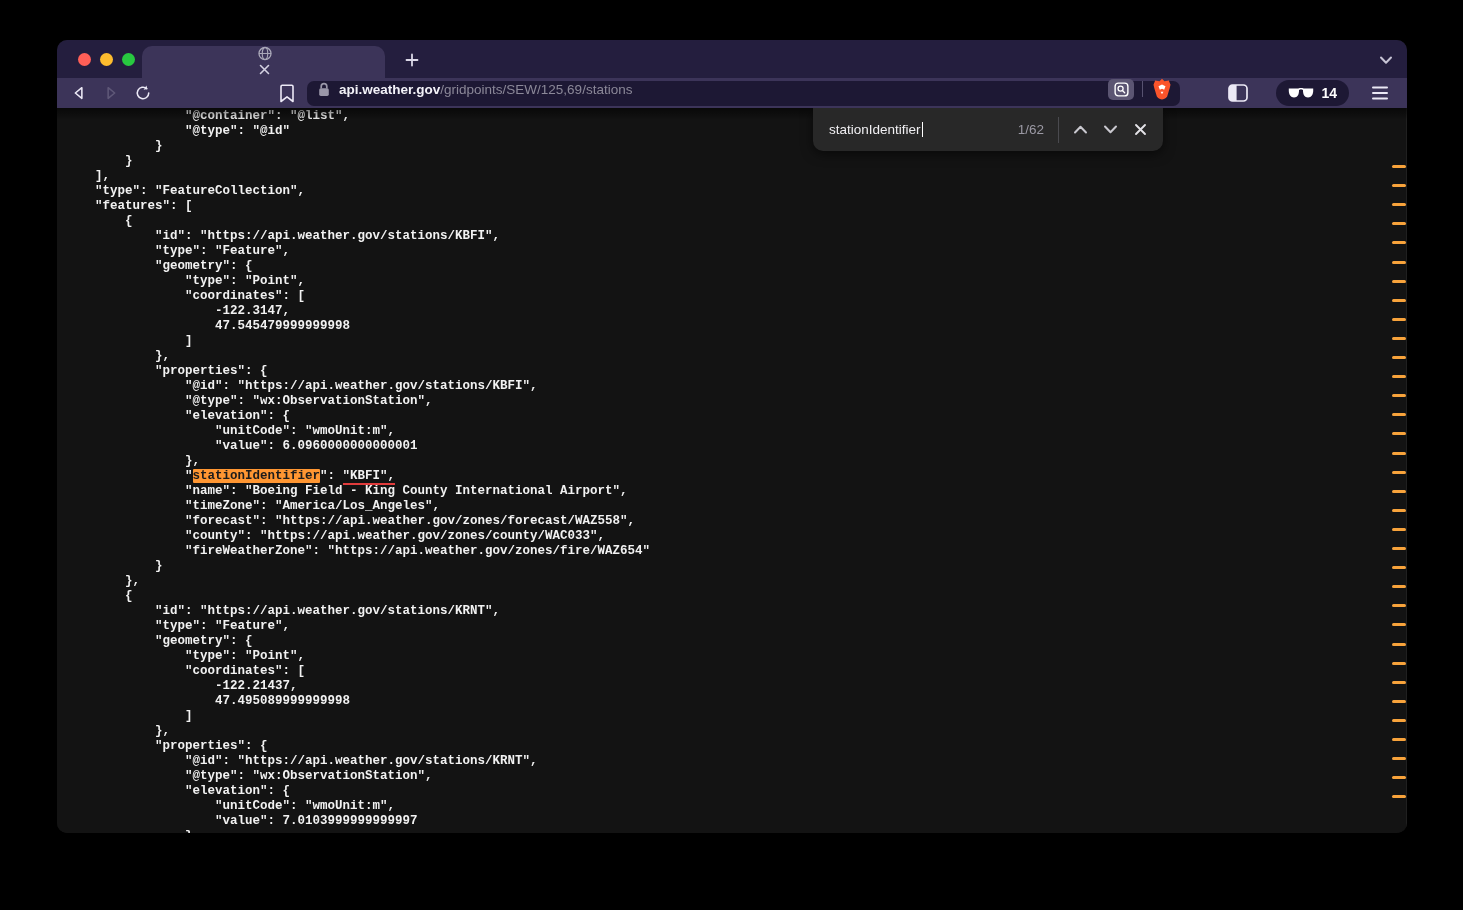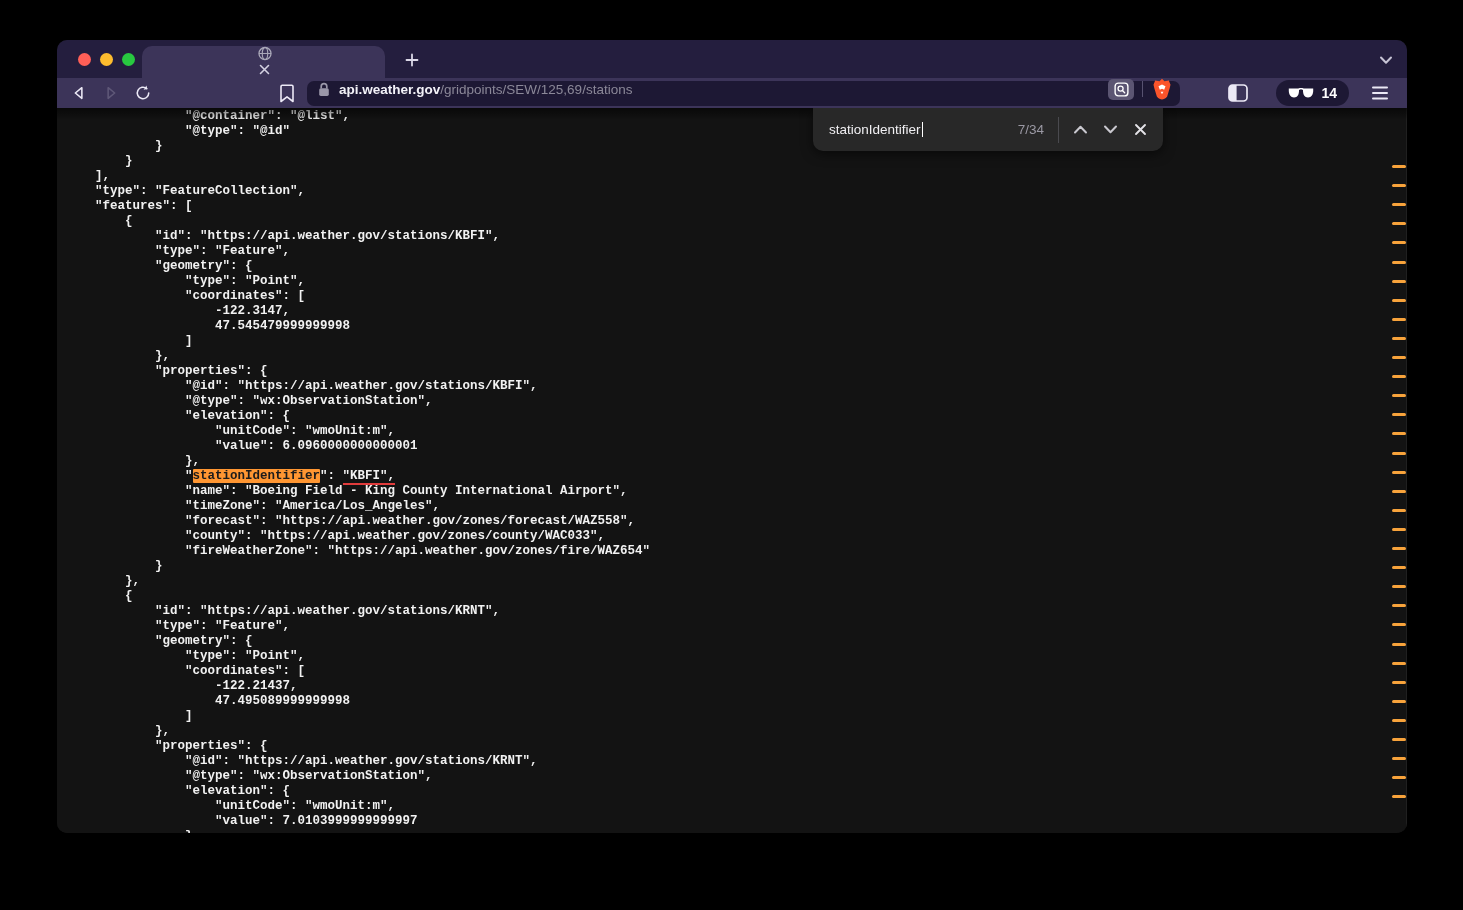--- a/index.html
+++ b/index.html
@@ -275,21 +275,21 @@
         <div class="tick" style="top: 610.9px;"></div>
         <div class="tick" style="top: 630px;"></div>
         <div class="tick" style="top: 649.1px;"></div>
         <div class="tick" style="top: 668.2px;"></div>
         <div class="tick" style="top: 687.3px;"></div>
       </div>
 
     <div class="findbar">
       <span class="find-query"><span>stationIdentifier</span><span class="find-caret"></span></span>
       <span class="find-flex"></span>
-      <span class="find-count">7/34</span>
+      <span class="find-count">1/62</span>
       <span class="find-divider"></span>
       <span class="find-nav">
         <svg width="15" height="9" viewBox="0 0 15 9">
           <polyline points="2 7.5 7.5 1.8 13 7.5" fill="none" stroke="#c9c8cf" stroke-width="2" stroke-linecap="round" stroke-linejoin="round"></polyline>
         </svg>
       </span>
       <span class="find-nav">
         <svg width="15" height="9" viewBox="0 0 15 9">
           <polyline points="2 1.5 7.5 7.2 13 1.5" fill="none" stroke="#c9c8cf" stroke-width="2" stroke-linecap="round" stroke-linejoin="round"></polyline>
         </svg>

